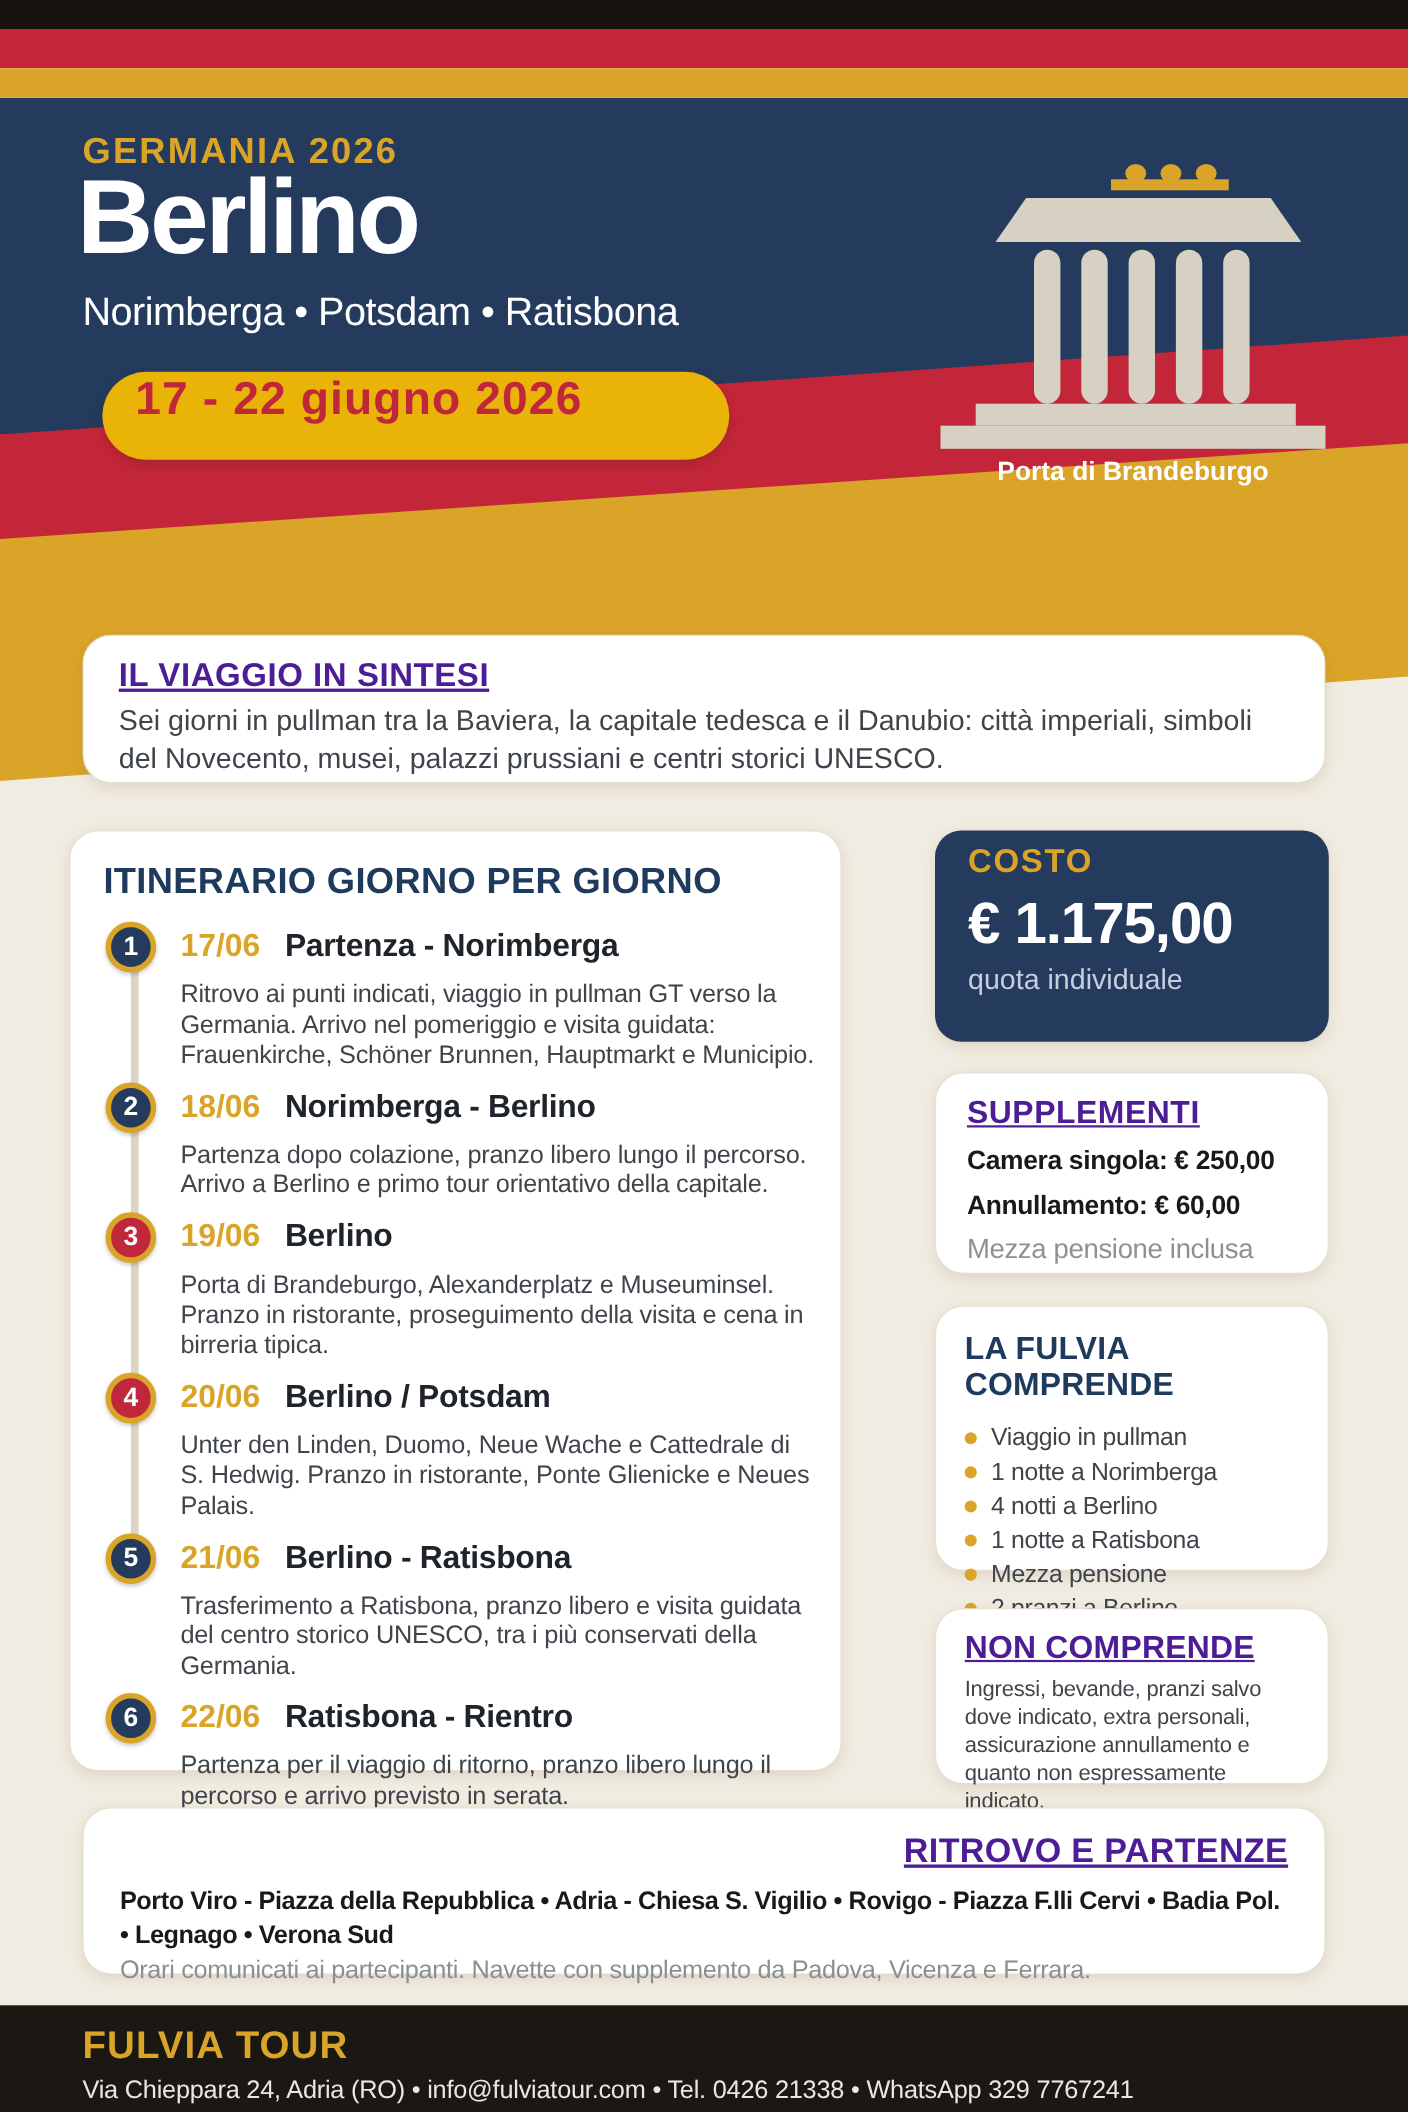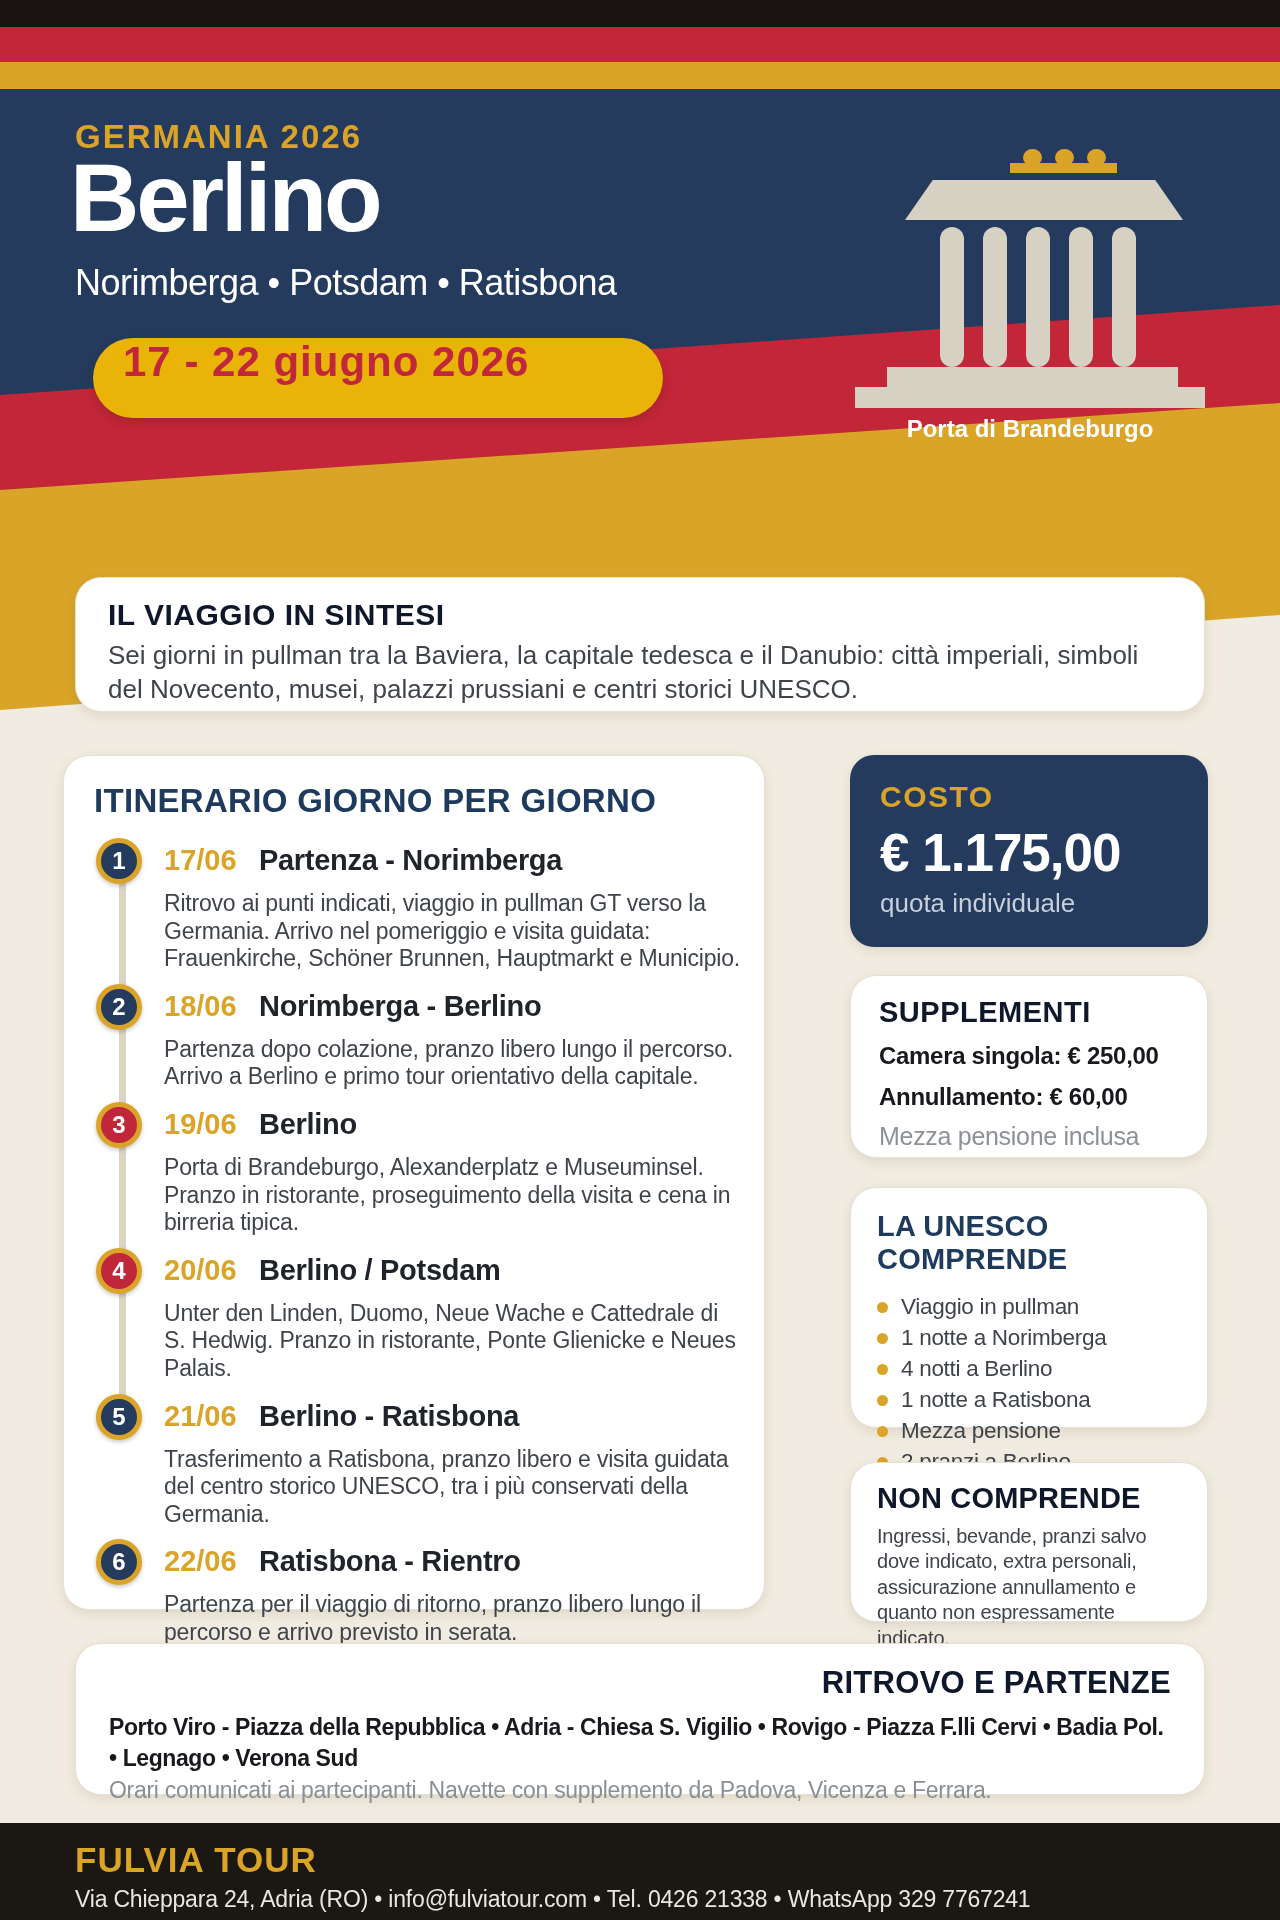--- a/index.html
+++ b/index.html
@@ -43,21 +43,21 @@
   .gate .roof { left:50px; top:35px; width:278px; height:40px;
     clip-path:polygon(10% 0, 90% 0, 100% 100%, 0 100%); }
   .gate .col { top:82px; width:24px; height:140px; border-radius:12px; }
   .gate .base-upper { left:32px;  top:222px; width:291px; height:20px; }
   .gate .base-lower { left:0;     top:242px; width:350px; height:21px; }
   .gate-caption { position:absolute; left:0; top:270px; width:350px; text-align:center;
     font-size:24px; font-weight:bold; color:#FFFFFF; }
   
   .card { position:absolute; background:#FFFFFF; border-radius:26px;
     border:1px solid #E6E0D2; box-shadow:0 4px 12px rgba(110,90,50,.14); }
-  .red-h  { color:#0f172a; font-weight:bold; }
+  .red-h  { color:#4c1d95; font-weight:bold;text-decoration:underline; }
   .navy-h { color:#1E3A5C; font-weight:bold; }
   
   .card-summary { left:75px; top:577px; width:1130px; height:135px; padding:20px 32px; }
   .card-summary h2 { font-size:30px; letter-spacing:.5px; }
   .card-summary p { margin-top:7px; font-size:26px; line-height:1.3; color:#3F444A; }
   
   .card-itinerary { left:63px; top:755px; width:702px; height:855px; padding:26px 20px 0 30px; }
   .card-itinerary h2 { font-size:33px; letter-spacing:.3px; }
   .timeline { position:relative; margin-top:18px; }
   .timeline-line { position:absolute; left:25px; top:16px; width:7px; height:546px;
@@ -70,21 +70,21 @@
     box-shadow:0 2px 4px rgba(40,30,10,.25); }
   .day-badge[data-color="navy"] { background:#243B5E; }
   .day-badge[data-color="red"]  { background:#C0273A; }
   .day-date  { grid-column:3; font-size:29px; font-weight:bold; color:#D9A428; padding-top:6px; }
   .day-title { grid-column:4; font-size:29px; font-weight:bold; color:#1F242B; padding-top:6px;
     letter-spacing:-0.3px; }
   .day-body  { grid-column:3 / 5; font-size:23px; line-height:1.2; color:#3F444A;
     margin-top:6px; letter-spacing:-0.2px; }
   
   .card-cost { left:850px; top:755px; width:358px; height:192px; background:#243B5E;
-    border:none; border-radius:24px; padding:25px 30px; }
+    border:none; border-radius:24px; padding:12px 30px; }
   .card-cost h2 { font-size:30px; font-weight:bold; color:#D9A428; letter-spacing:1.5px; }
   .cost-price { margin-top:8px; font-size:53px; font-weight:bold; color:#FFFFFF;
     letter-spacing:-1px; }
   .cost-note { margin-top:5px; font-size:26px; color:#C6CFDB; }
   
   .card-suppl { left:850px; top:975px; width:358px; height:183px; padding:20px 28px; }
   .card-suppl h2 { font-size:29px; letter-spacing:.5px; }
   .suppl-line { margin-top:13px; font-size:24px; font-weight:bold; color:#17191D;
     letter-spacing:-0.3px; }
   .suppl-note { margin-top:11px; font-size:25px; color:#8C9196; letter-spacing:-0.3px; }
@@ -213,21 +213,21 @@
   </div>
 
   <div class="card card-suppl">
     <h2 class="red-h">SUPPLEMENTI</h2>
     <div class="suppl-line">Camera singola: € 250,00</div>
     <div class="suppl-line">Annullamento: € 60,00</div>
     <div class="suppl-note">Mezza pensione inclusa</div>
   </div>
 
   <div class="card card-quota">
-    <h2 class="navy-h">LA UNESCO COMPRENDE</h2>
+    <h2 class="navy-h">LA FULVIA COMPRENDE</h2>
     <ul class="quota-list">
       <li><span class="dot"></span><span>Viaggio in pullman</span></li>
       <li><span class="dot"></span><span>1 notte a Norimberga</span></li>
       <li><span class="dot"></span><span>4 notti a Berlino</span></li>
       <li><span class="dot"></span><span>1 notte a Ratisbona</span></li>
       <li><span class="dot"></span><span>Mezza pensione</span></li>
       <li><span class="dot"></span><span>2 pranzi a Berlino</span></li>
       <li><span class="dot"></span><span>Guide e audio riceventi</span></li>
       <li><span class="dot"></span><span>Assicurazione medico-bagaglio</span></li>
     </ul>

